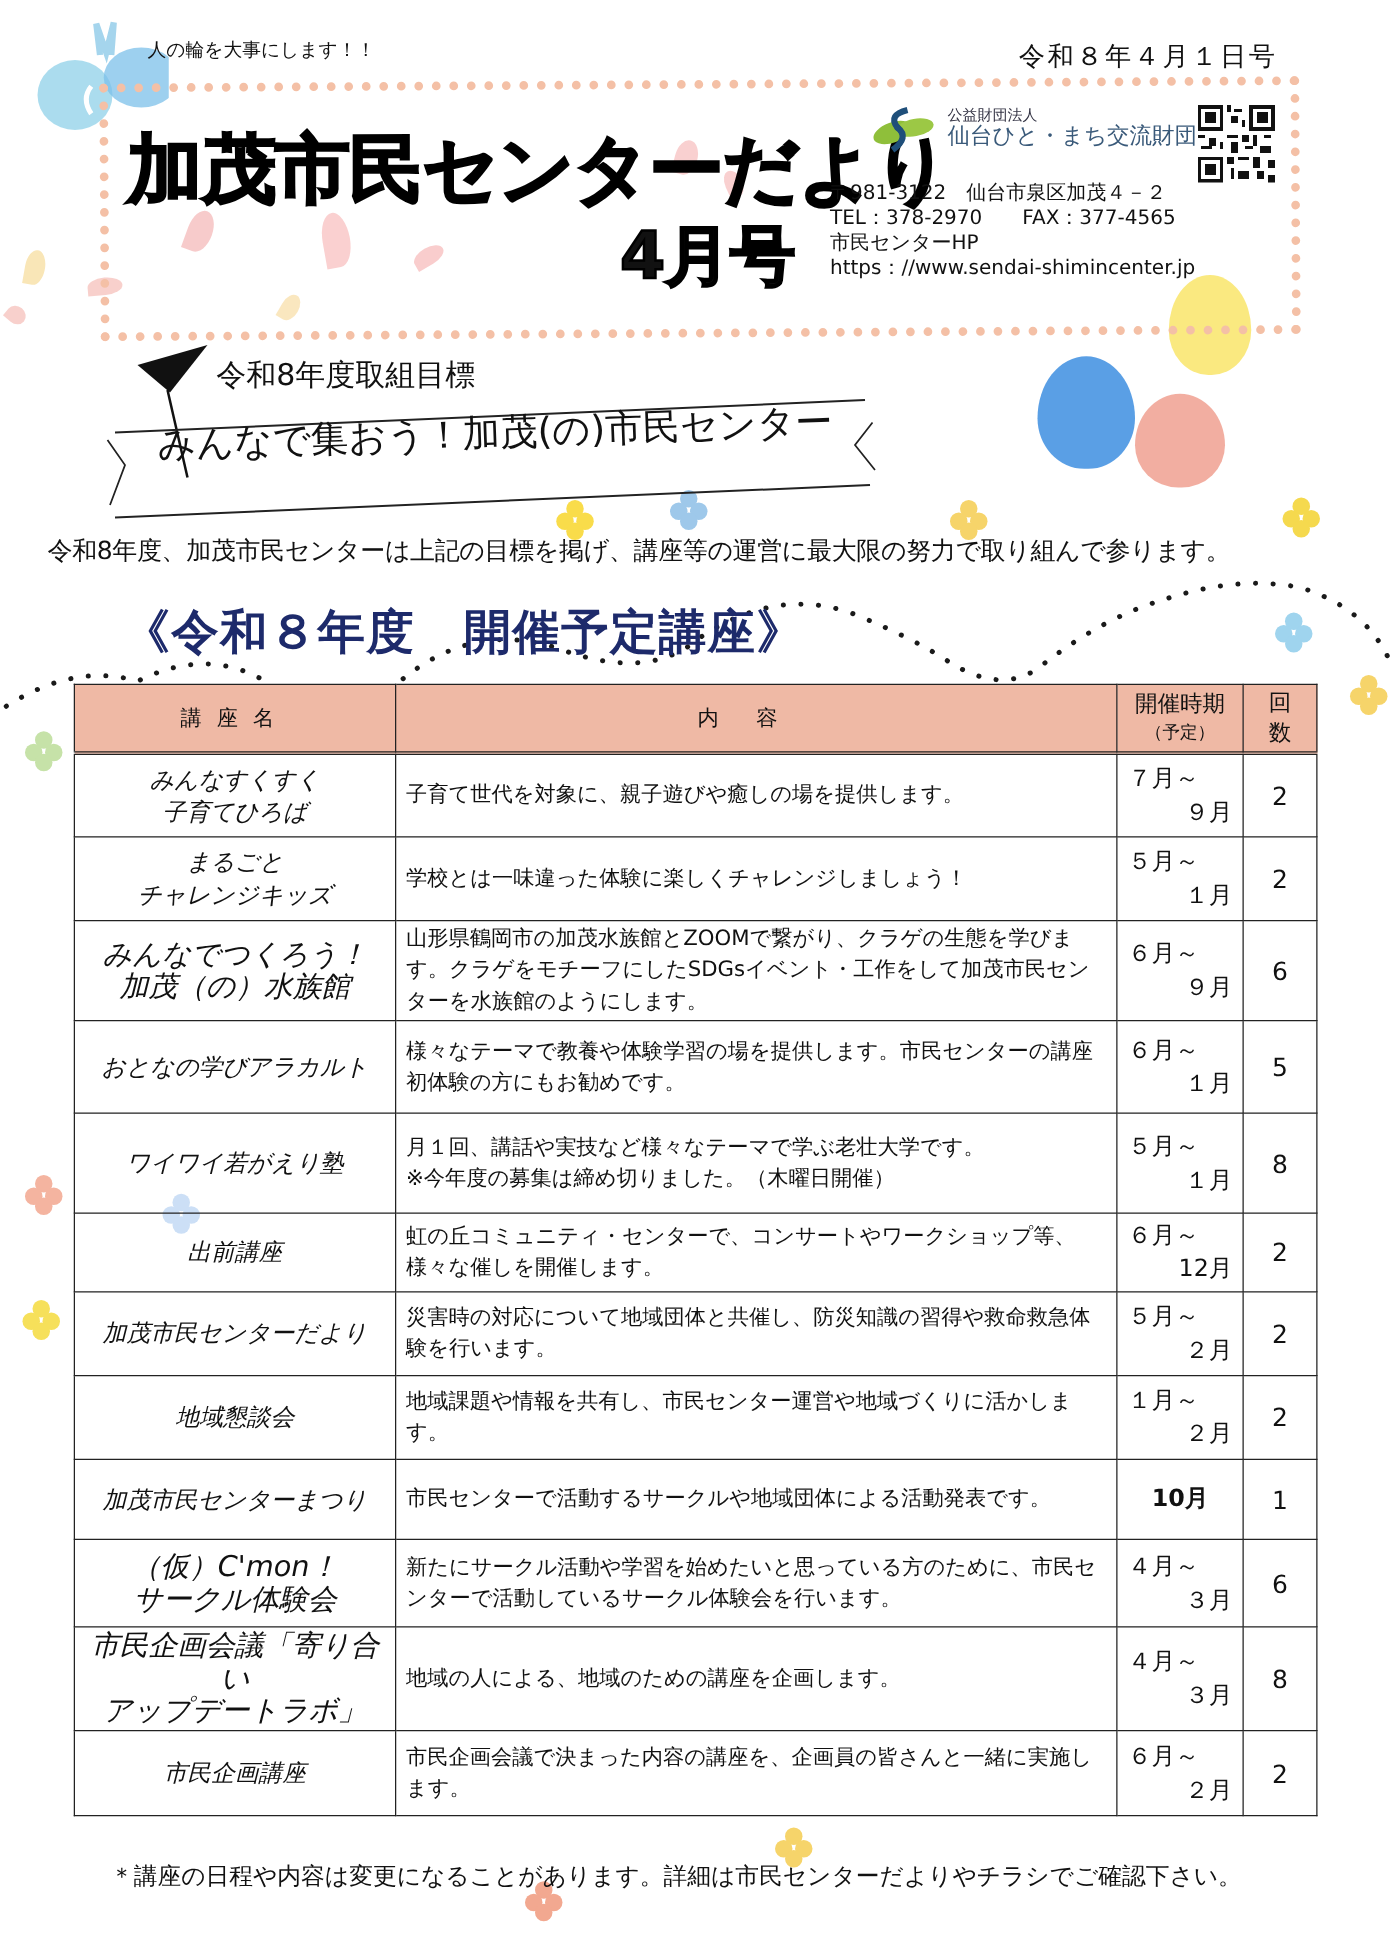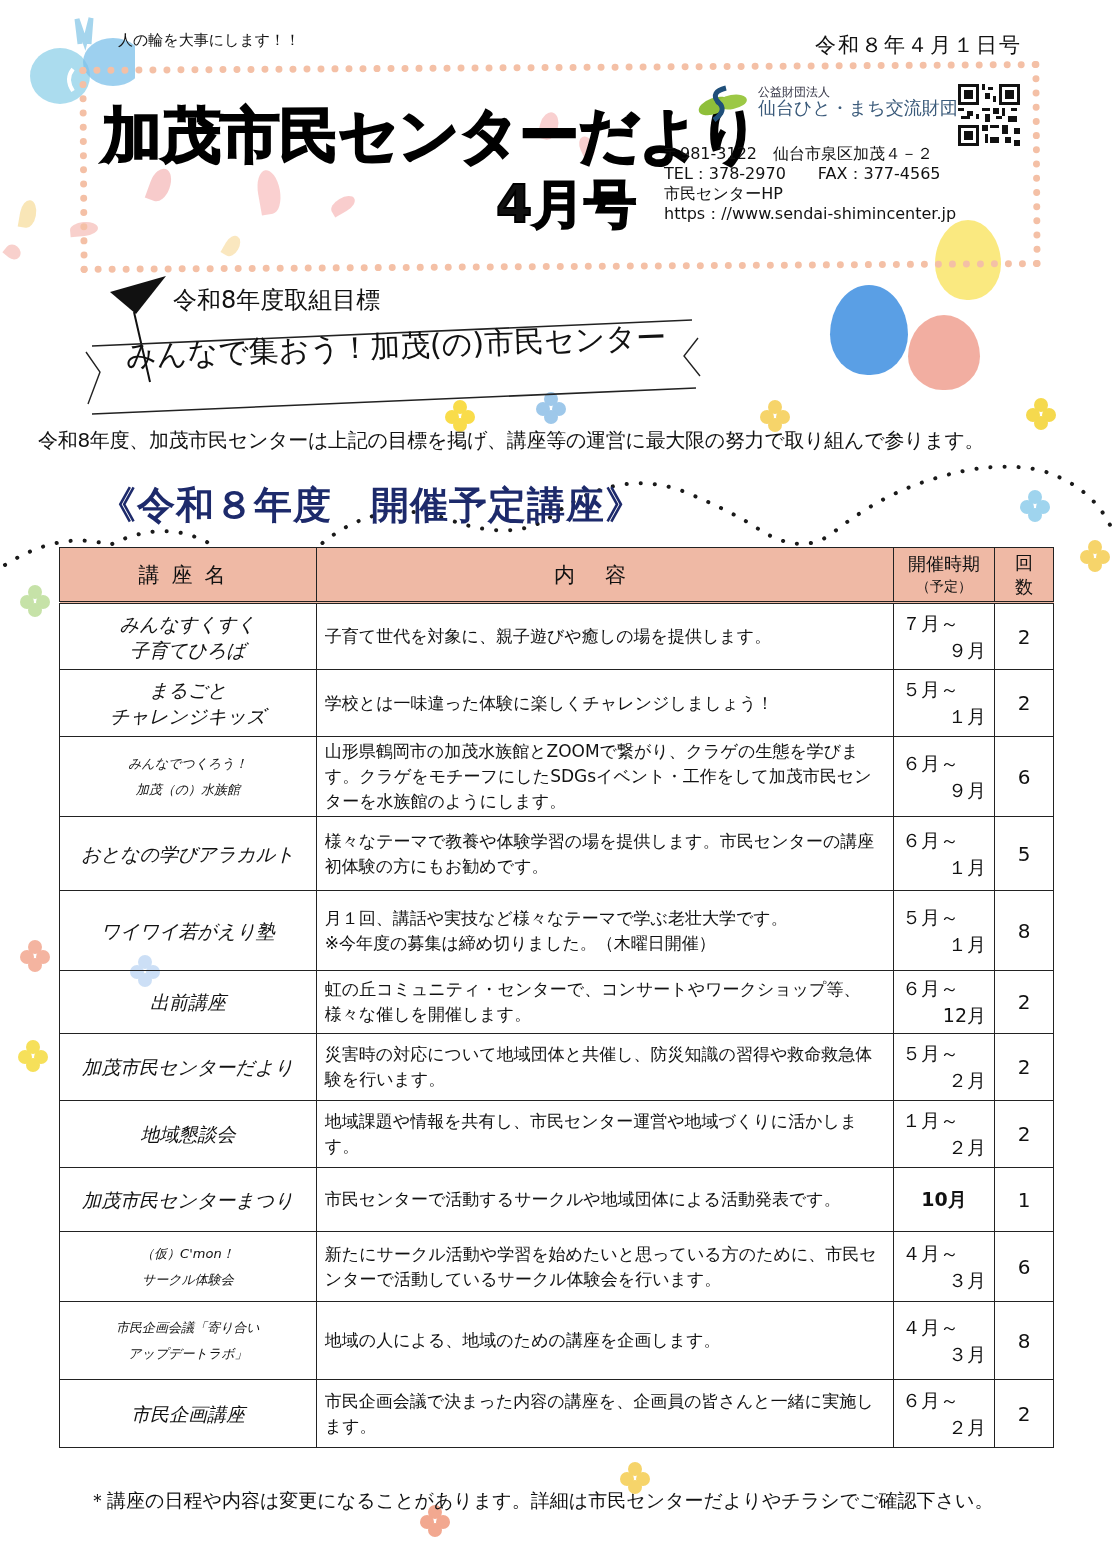--- a/index.html
+++ b/index.html
@@ -41,29 +41,29 @@
   .banner-text { left: 126px; top: 336px; font-size: 30px; transform: rotate(-2deg); transform-origin: left center; white-space: nowrap; }
 
   .intro { left: 38px; top: 427px; font-size: 20px; white-space: nowrap; letter-spacing: -0.3px; }
 
   .section-title { left: 98px; top: 480px; font-size: 38px; font-weight: bold; color: #1d2a6b; white-space: nowrap; letter-spacing: 1px; }
 
   
   .table-wrap { left: 59px; top: 547px; width: 995px; }
   table { border-collapse: collapse; width: 995px; background: rgba(255,255,255,0.55); }
   th, td { border: 1.3px solid #222; }
-  thead th { background: #efb9a5; font-weight: normal; font-size: 21px; height: 55px; }
+  thead th { background: #efb9a5; font-weight: normal; font-size: 17px; height: 55px; }
   thead tr { border-bottom: 3px double #222; }
   th.col-name { width: 257px; letter-spacing: 12px; }
   th.col-desc { width: 578px; letter-spacing: 30px; }
   th.col-period { width: 101px; font-size: 18px; line-height: 22px; }
   th.col-period small { font-size: 14px; display:block; }
   th.col-count { width: 59px; font-size: 18px; line-height: 24px; }
   td.name { text-align: center; font-size: 19px; line-height: 26px; padding: 2px 4px; font-style: italic; }
-  td.name.small { font-size: 13px; line-height: 26px; }
+  td.name.small { font-size: 23px; line-height: 26px; }
   td.desc { font-size: 17px; line-height: 25px; padding: 2px 8px; }
   td.period { font-size: 19px; line-height: 27px; padding: 0 8px; }
   td.period .from { display:block; text-align:left; }
   td.period .to { display:block; text-align:right; }
   td.period.center { text-align:center;font-weight:bold; }
   td.count { text-align: center; font-size: 20px; }
 
   .footnote { left: 88px; top: 1488px; font-size: 19px; white-space: nowrap; }
 </style>
 </head>

